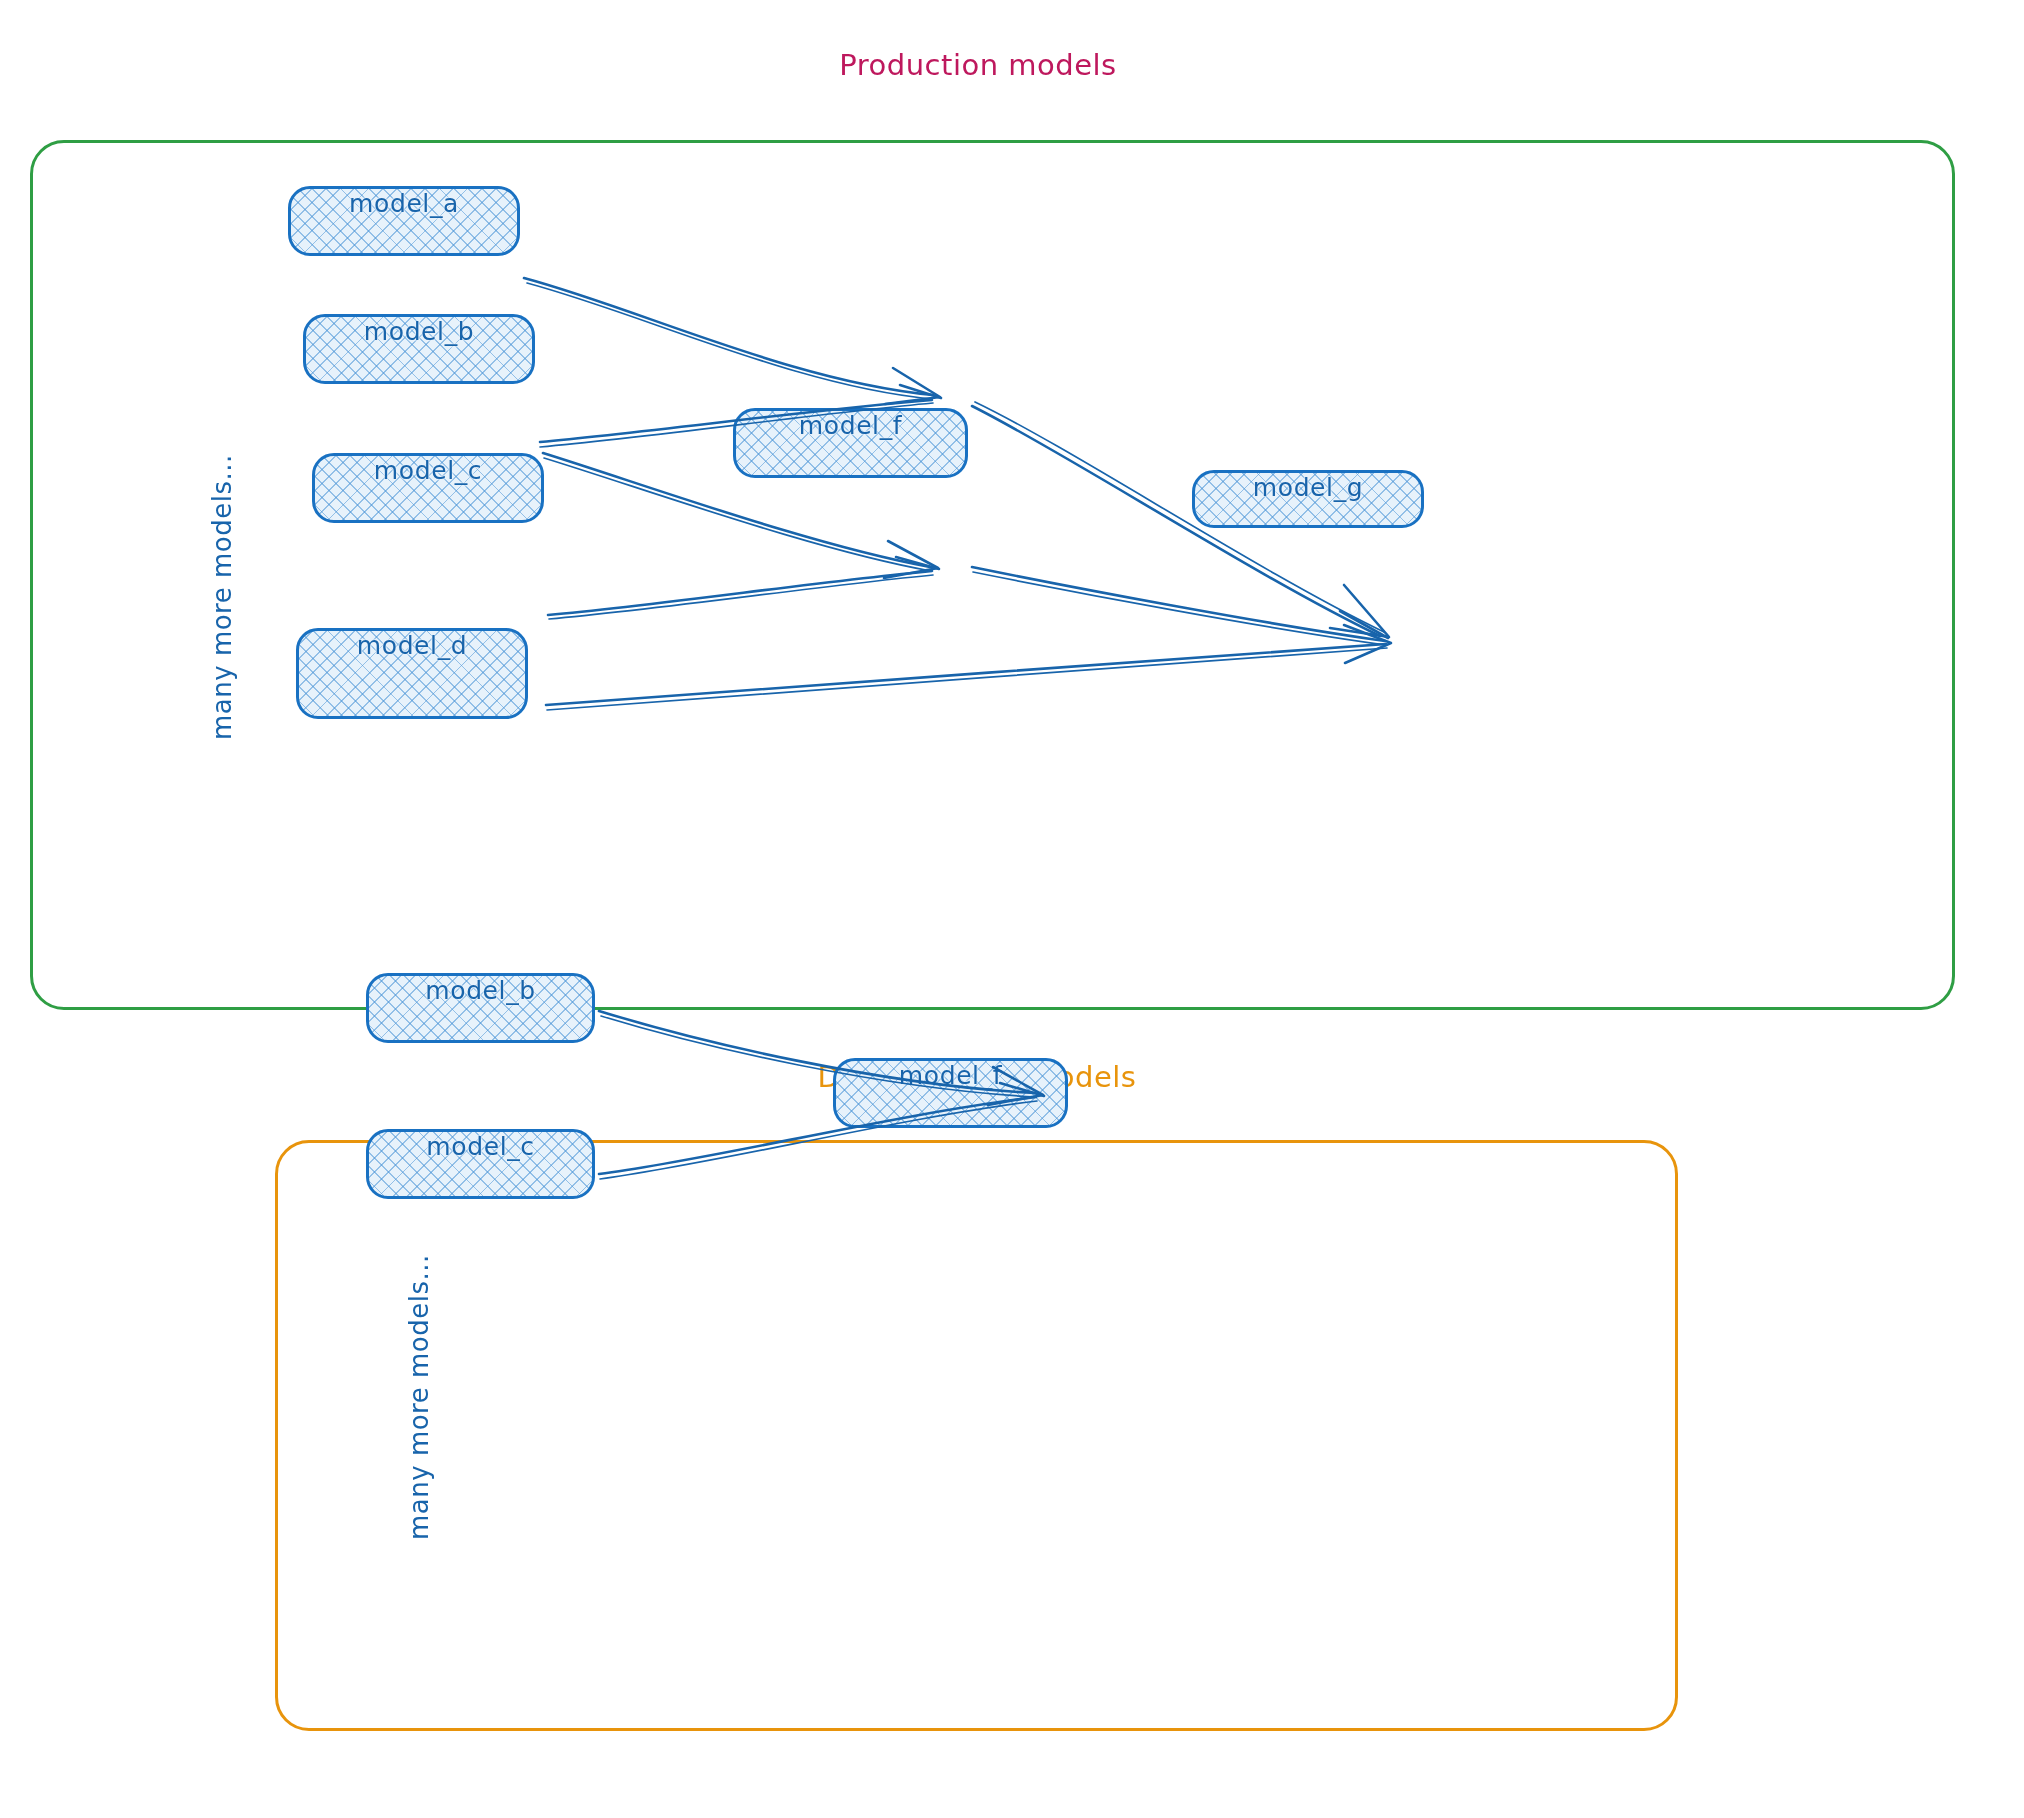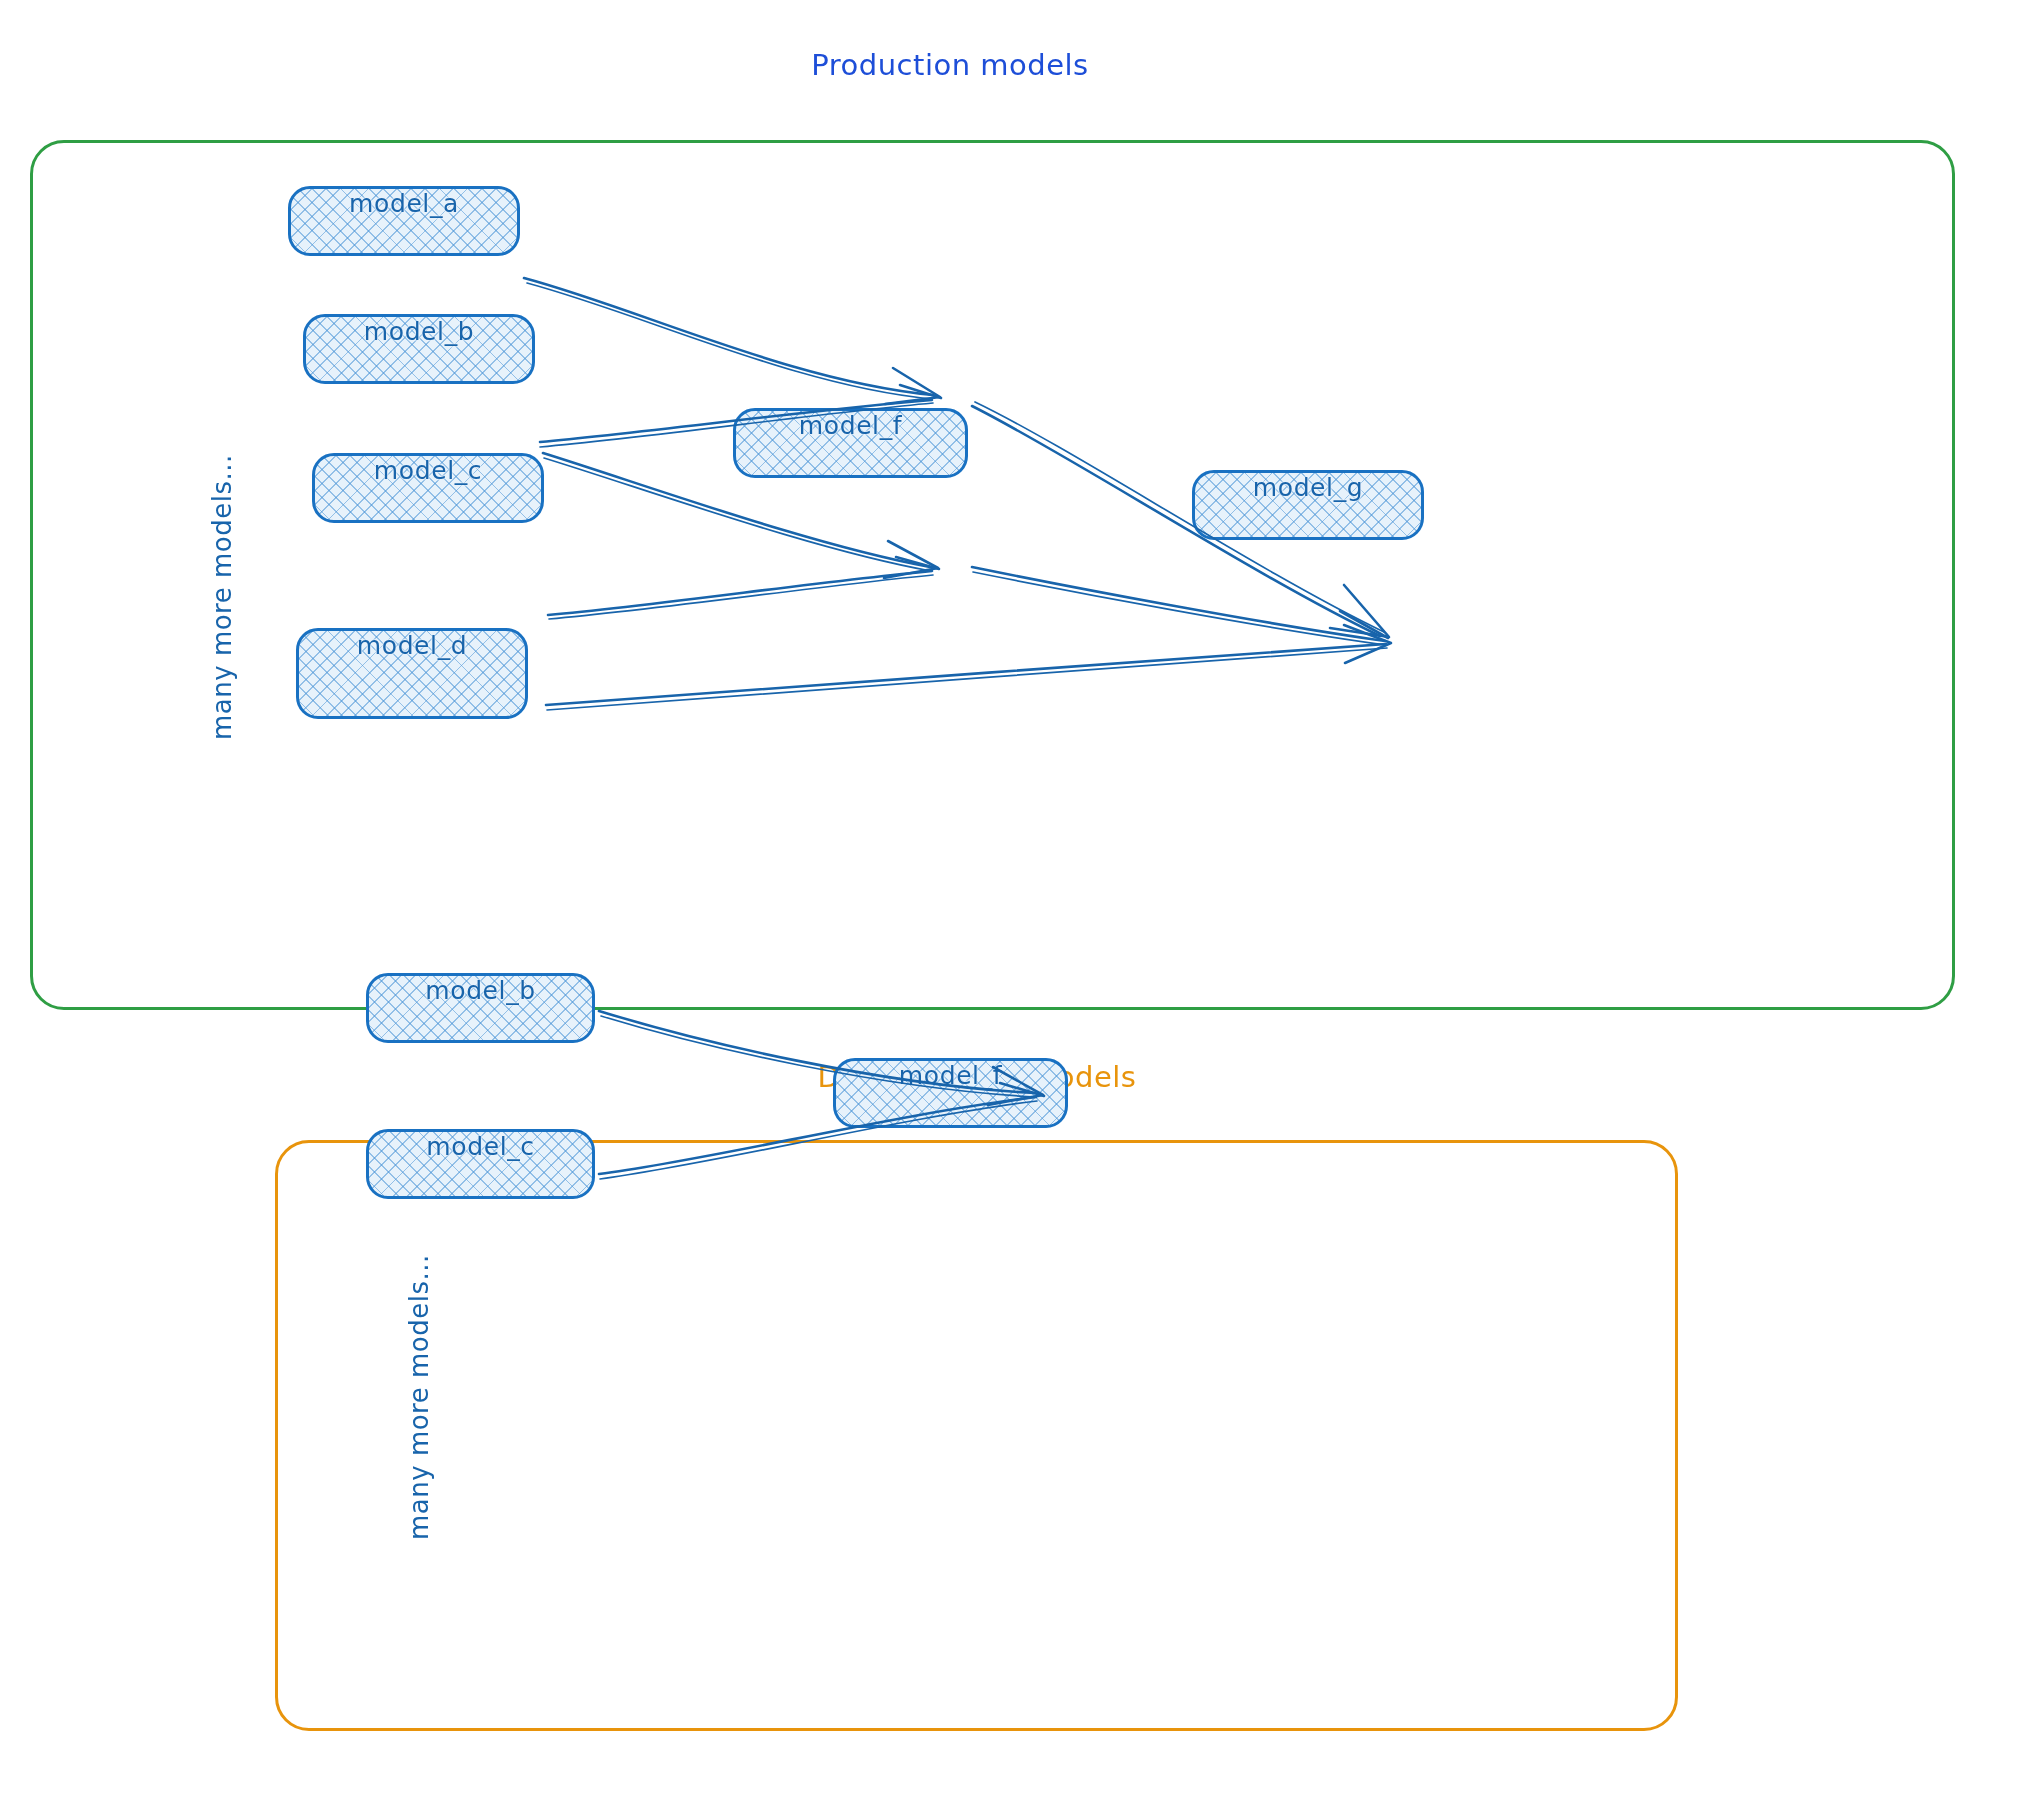--- a/index.html
+++ b/index.html
@@ -9,21 +9,21 @@
   #stage{position:absolute;left:0;top:0;width:2024px;height:1818px;}
 
   
   .group{position:absolute;border-style:solid;border-width:3px;border-radius:34px;
          background:transparent;box-sizing:border-box;}
   .group-title{position:absolute;font-family:"DejaVu Sans",sans-serif;
                font-size:29px;letter-spacing:.5px;white-space:nowrap;
                transform:translateX(-50%);}
 
   #prod-group{left:30px;  top:140px;  width:1925px; height:870px; border-color:#2f9e44;}
-  #prod-title{left:950px; top:48px;   color:#1d4ed8;}
+  #prod-title{left:978px; top:48px;   color:#be185d;}
 
   #dev-group{ left:275px; top:1140px; width:1403px; height:591px; border-color:#e8940c;}
   #dev-title{ left:977px; top:1060px; color:#e8940c;}
 
   
   .side-note{position:absolute;color:#1864ab;font-size:26px;white-space:nowrap;
              transform-origin:0 0;transform:rotate(-90deg);letter-spacing:.5px;}
   #prod-note{left:207px; top:740px;}
   #dev-note{ left:404px; top:1540px;}
 
@@ -38,21 +38,21 @@
   .node-label{color:#1864ab;font-size:25px;letter-spacing:.6px;
               text-shadow:0 0 3px #eaf3fc,0 0 3px #eaf3fc,0 0 2px #eaf3fc;}
 
   
   #n-model_a{left:288px;  top:186px;  width:232px; height:70px;}
   #n-model_b{left:303px;  top:314px;  width:232px; height:70px;}
   #n-model_c{left:312px;  top:453px;  width:232px; height:70px;}
   #n-model_d{left:296px;  top:600px;  width:232px; height:91px;margin-top:28px;}
   #n-model_e{left:733px;  top:272px;  width:235px; height:70px;}
   #n-model_f{left:733px;  top:408px;  width:235px; height:70px;}
-  #n-model_g{left:1192px; top:470px;  width:232px; height:70px;}
+  #n-model_g{left:1192px; top:470px;  width:232px; height:58px;}
 
   
   #d-model_b{left:366px;  top:973px;  width:229px; height:70px;}
   #d-model_c{left:366px;  top:1129px; width:229px; height:70px;}
   #d-model_f{left:833px;  top:1058px; width:235px; height:70px;}
 
   #edges{position:absolute;left:0;top:0;width:2024px;height:1818px;
          pointer-events:none;overflow:visible;}
   .edge{fill:none;stroke:#1864ab;stroke-width:2.6;stroke-linecap:round;
         stroke-linejoin:round;}

